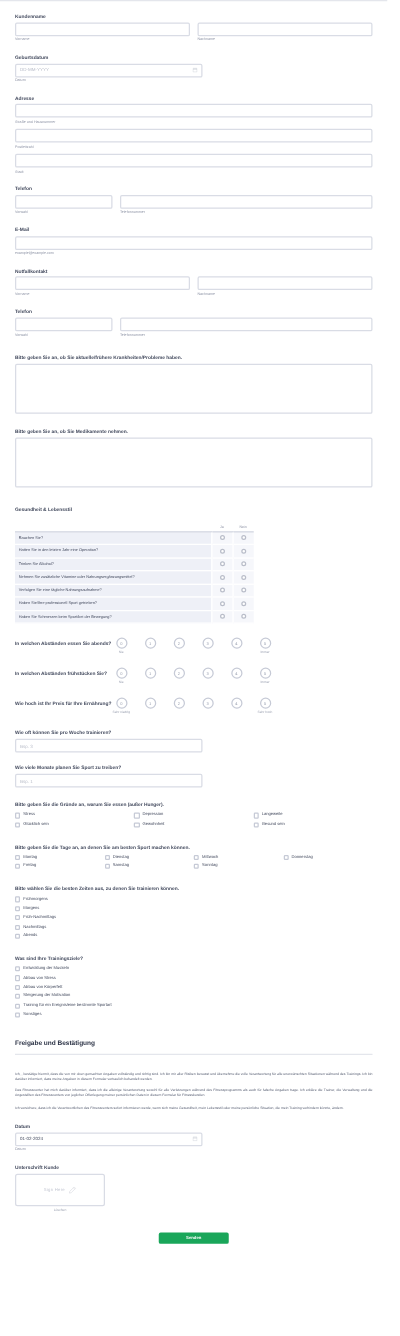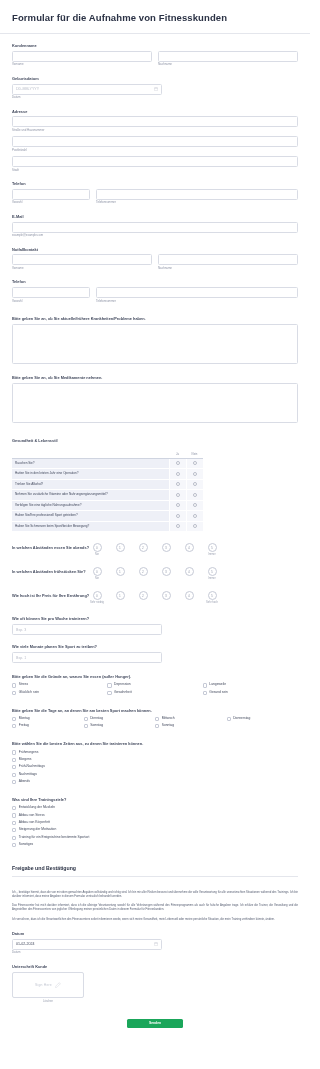--- a/index.html
+++ b/index.html
@@ -153,21 +153,20 @@
     background: #1aa65a; color: #ffffff; font-size: 3.4px; font-weight: bold;
     font-family: "Liberation Sans", sans-serif; cursor: pointer;
     display: flex; align-items: center; justify-content: center;
   }
 </style>
 </head>
 <body>
 
 <div class="page">
 
-  <div class="form-title">Formular für die Aufnahme von Fitnesskunden</div>
   <div class="hr"></div>
 
   <div class="block">
     <div class="q-label">Kundenname</div>
     <div class="row">
       <div class="col">
         <input class="txt" type="text" value="" style="">
         <div class="sub-label">Vorname</div>
       </div>
       <div class="col">

